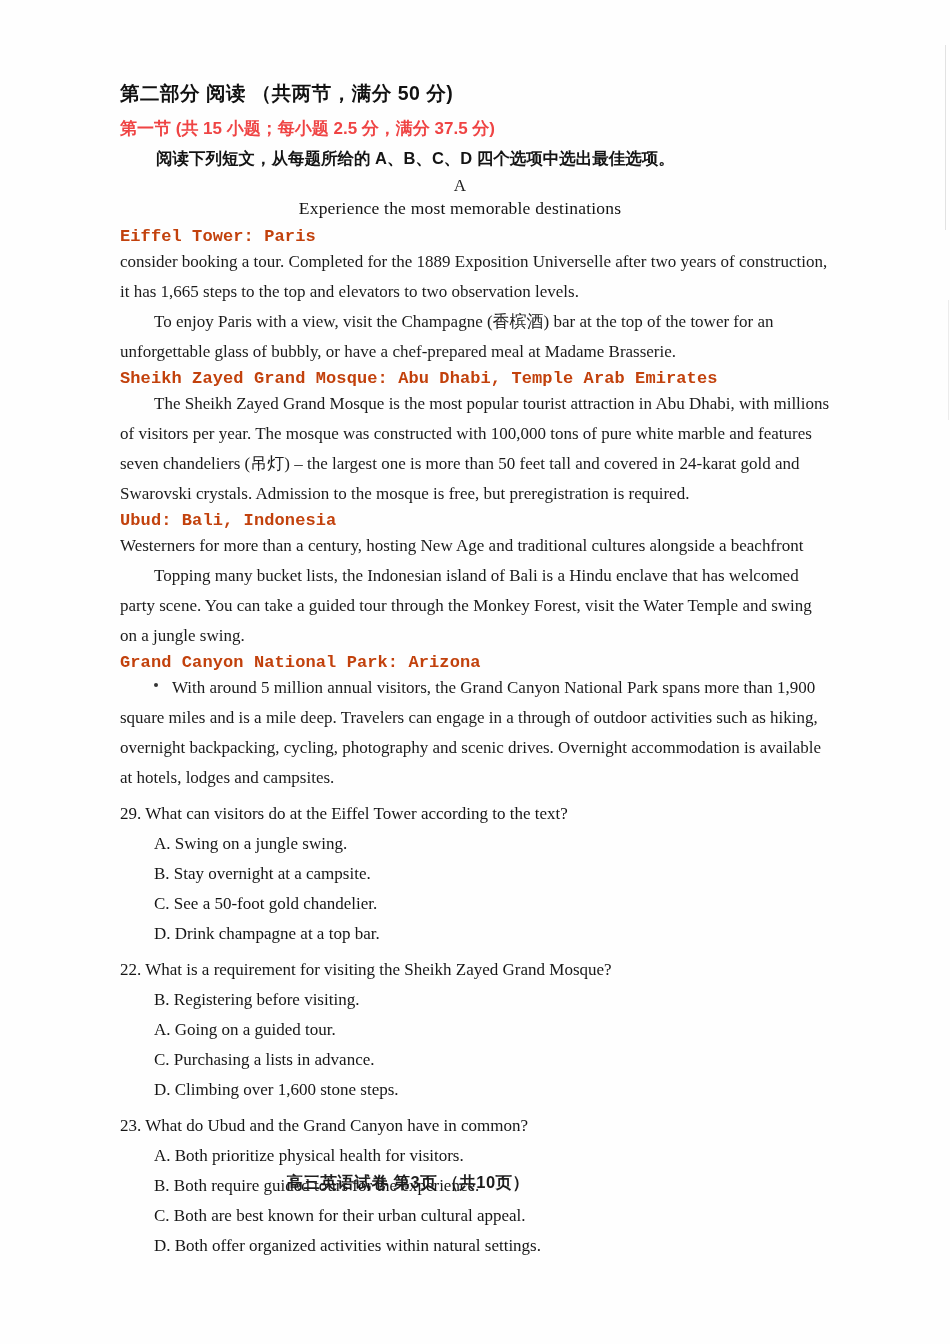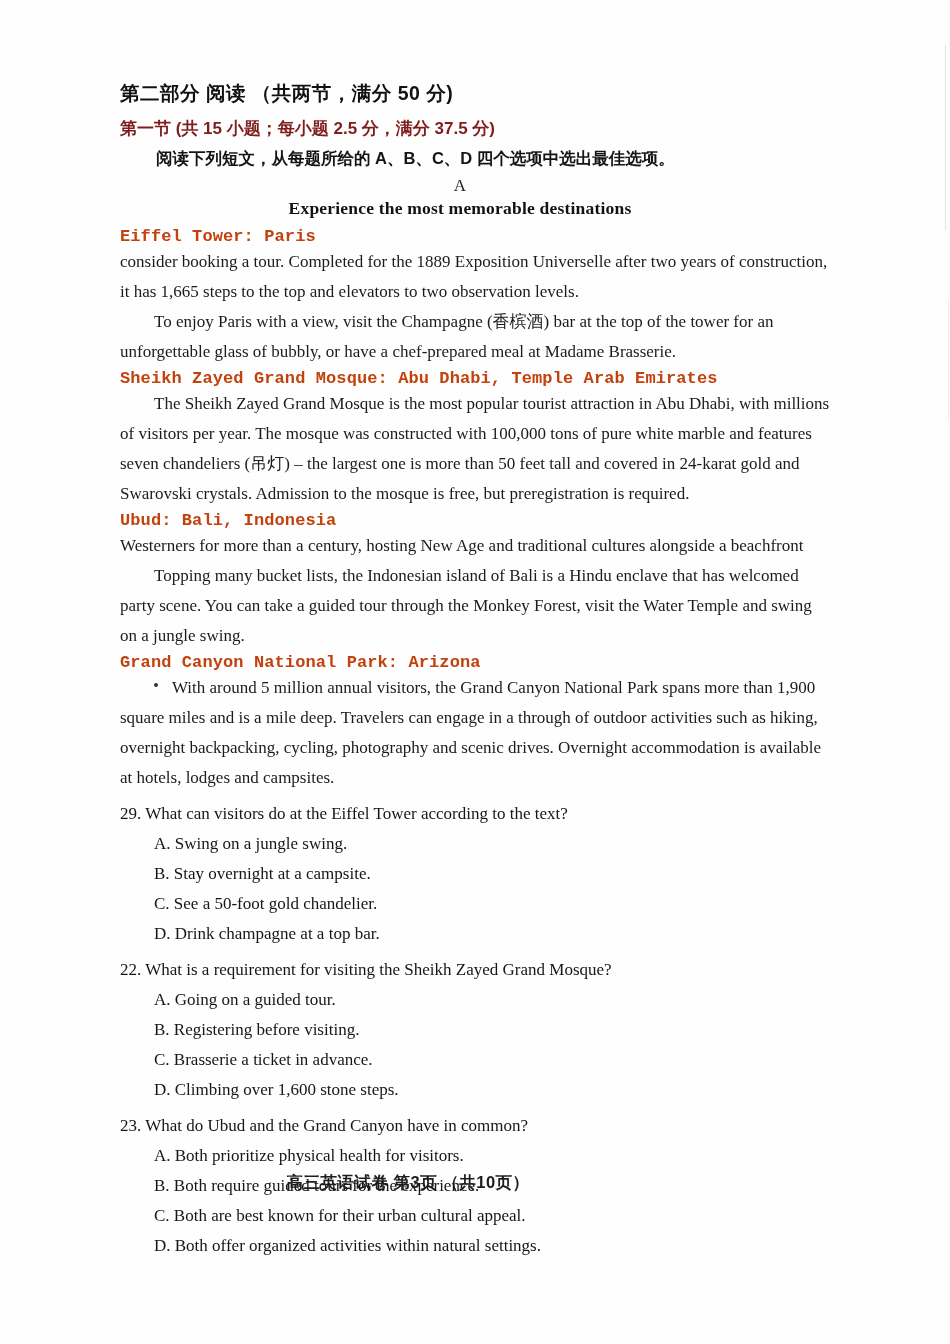--- a/index.html
+++ b/index.html
@@ -48,21 +48,21 @@
     font-size: 19.5px;
     letter-spacing: 0.5px;
     margin: 0 0 10px 0;
     color: #111;
   }
   .sec-sub {
     font-family: "Liberation Sans", sans-serif;
     font-weight: bold;
     font-size: 17px;
     margin: 8px 0 8px 0;
-    color: #7f1d1d;
+    color: #ef4444;
   }
   .instruction {
     font-family: "Liberation Sans", sans-serif;
     font-size: 16.5px;
     font-weight: bold;
     margin: 0 0 4px 0;
     text-indent: 36px;
     color: #141414;
   }
 
@@ -70,21 +70,21 @@
   .passage-letter {
     text-align: center;
     font-size: 17px;
     font-family: "Liberation Serif", serif;
     margin: 6px 0 2px 0;
     width: 680px;
     color: #222;
   }
   .passage-title {
     text-align: center;
-    font-weight: bold;
+    font-weight: normal;
     font-size: 17.5px;
     font-family: "Liberation Serif", serif;
     margin: 0 0 8px 0;
     width: 680px;
     letter-spacing: 0.2px;
     color: #121212;
   }
 
   
   .dest-head {
@@ -185,23 +185,23 @@
     <p class="para noindent">overnight backpacking, cycling, photography and scenic drives. Overnight accommodation is available</p>
     <p class="para noindent">at hotels, lodges and campsites.</p>
 
     <div class="q q-stem">29. What can visitors do at the Eiffel Tower according to the text?</div>
     <div class="opt">A. Swing on a jungle swing.</div>
     <div class="opt">B. Stay overnight at a campsite.</div>
     <div class="opt">C. See a 50-foot gold chandelier.</div>
     <div class="opt">D. Drink champagne at a top bar.</div>
 
     <div class="q q-stem">22. What is a requirement for visiting the Sheikh Zayed Grand Mosque?</div>
+    <div class="opt">B. Registering before visiting.</div>
     <div class="opt">A. Going on a guided tour.</div>
-    <div class="opt">B. Registering before visiting.</div>
-    <div class="opt">C. Brasserie a ticket in advance.</div>
+    <div class="opt">C. Purchasing a lists in advance.</div>
     <div class="opt">D. Climbing over 1,600 stone steps.</div>
 
     <div class="q q-stem">23. What do Ubud and the Grand Canyon have in common?</div>
     <div class="opt">A. Both prioritize physical health for visitors.</div>
     <div class="opt">B. Both require guided tours for the experience.</div>
     <div class="opt">C. Both are best known for their urban cultural appeal.</div>
     <div class="opt">D. Both offer organized activities within natural settings.</div>
 
   </div>
 

